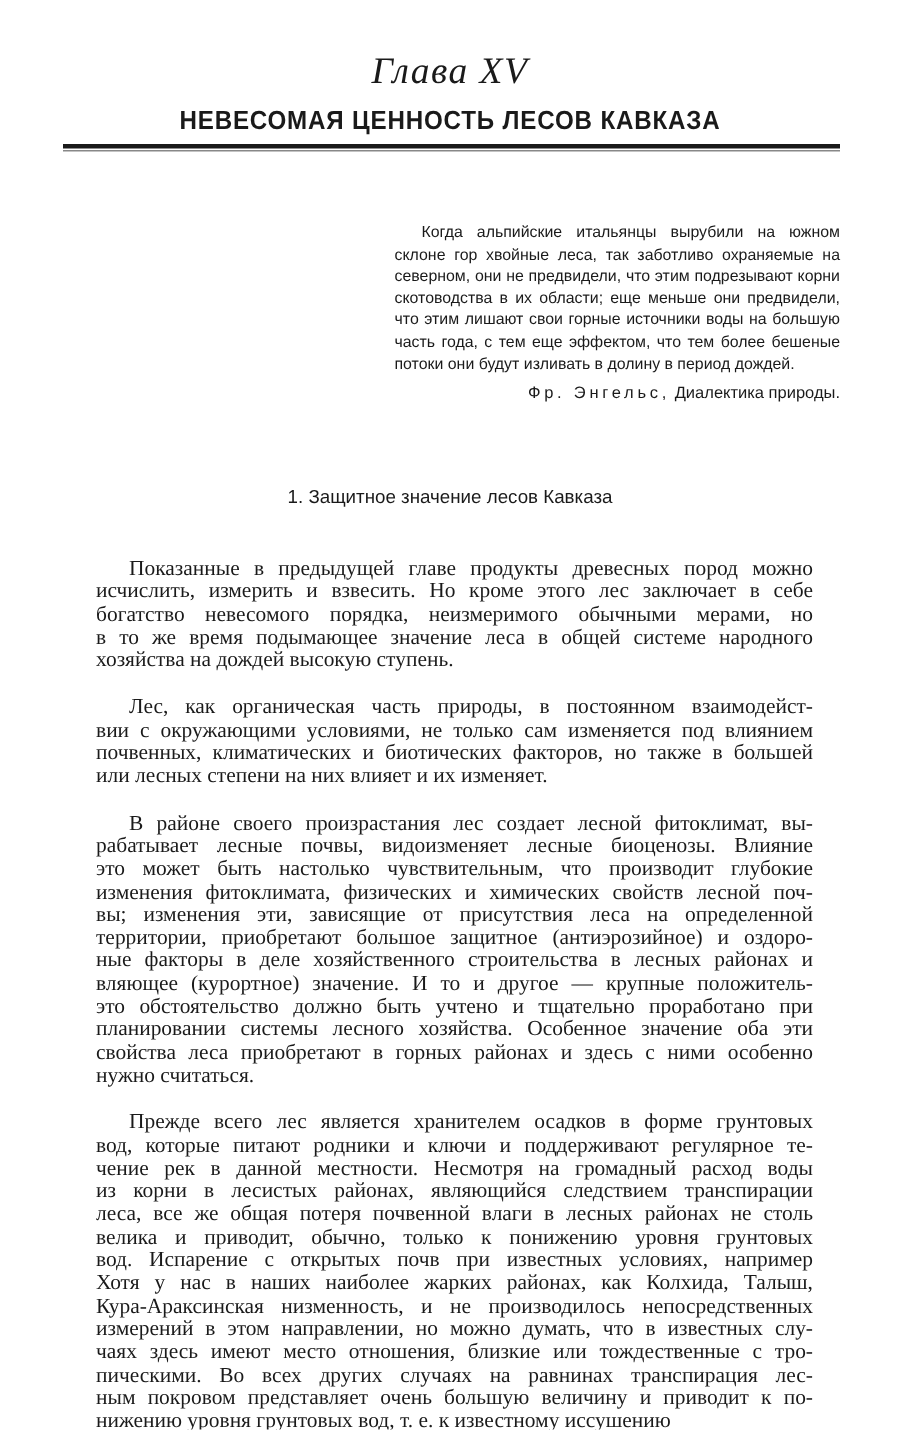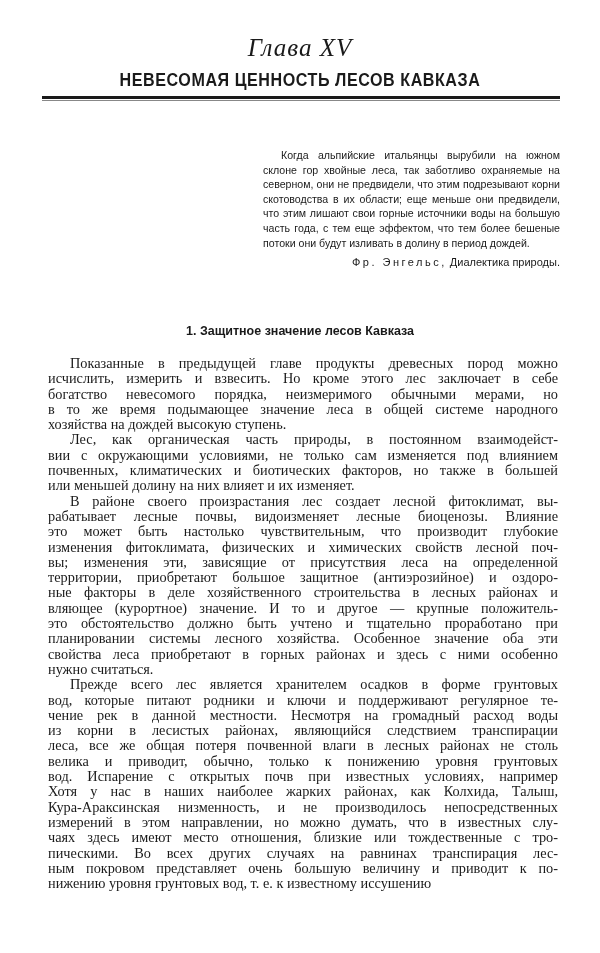--- a/index.html
+++ b/index.html
@@ -5,23 +5,23 @@
   html, body { margin: 0; padding: 0; background: #ffffff; }
   body { width: 600px; height: 953px; position: relative; overflow: hidden; color: #1a1a1a; font-family: "Liberation Serif", serif; }
   .chapter-label { position: absolute; top: 34px; left: 0; width: 600px; text-align: center; font-style: italic; font-size: 25px; letter-spacing: 1px; }
   .chapter-title { position: absolute; top: 70px; left: 0; width: 600px; text-align: center; font-family: "Liberation Sans", sans-serif; font-weight: bold; font-size: 17.5px; letter-spacing: 0.6px; transform: scaleX(0.92); }
   .rule-thick { position: absolute; top: 96px; left: 42px; width: 518px; height: 3px; background: #1a1a1a; }
   .rule-thin { position: absolute; top: 100px; left: 42px; width: 518px; height: 1px; background: #888; }
   .epigraph { position: absolute; top: 148px; left: 263px; width: 297px; font-family: "Liberation Sans", sans-serif; font-size: 10.6px; line-height: 14.6px; text-align: justify; }
   .epigraph p { margin: 0; text-indent: 18px; }
   .epigraph .attr { text-align: right; margin-top: 5px; font-size: 11px; }
   .epigraph .attr .author { letter-spacing: 2.5px; margin-left: 44px; }
-  .section-title { position: absolute; top: 324px; left: 0; width: 600px; text-align: center; font-family: "Liberation Sans", sans-serif; font-weight: bold; font-size: 12.5px; }
+  .section-title { position: absolute; top: 324px; left: 0; width: 600px; text-align: center; font-family: "Liberation Sans", sans-serif; font-weight: normal; font-size: 12.5px; }
   .body-text { position: absolute; top: 356px; left: 48px; width: 510px; font-size: 14.3px; line-height: 15.3px; }
-  .body-text p { margin: 0; text-indent: 22px; text-align: justify; text-align-last: left; }
+  .body-text p { margin: 16px; text-indent: 22px; text-align: justify; text-align-last: left; }
   .body-text .ln { display: block; text-align: justify; text-align-last: justify; white-space: nowrap; }
   .body-text .ln.last { text-align-last: left; }
   .body-text .ln.indent { padding-left: 22px; }
   .body-text p { text-indent: 0; }
 </style>
 </head>
 <body>
 
 <div class="chapter-label">Глава XV</div>
 <div class="chapter-title">НЕВЕСОМАЯ ЦЕННОСТЬ ЛЕСОВ КАВКАЗА</div>
@@ -43,21 +43,21 @@
       <span class="ln indent">Показанные в предыдущей главе продукты древесных пород можно</span>
       <span class="ln">исчислить, измерить и взвесить. Но кроме этого лес заключает в себе</span>
       <span class="ln">богатство невесомого порядка, неизмеримого обычными мерами, но</span>
       <span class="ln">в то же время подымающее значение леса в общей системе народного</span>
       <span class="ln last">хозяйства на дождей высокую ступень.</span>
     </p>
     <p>
       <span class="ln indent">Лес, как органическая часть природы, в постоянном взаимодейст-</span>
       <span class="ln">вии с окружающими условиями, не только сам изменяется под влиянием</span>
       <span class="ln">почвенных, климатических и биотических факторов, но также в большей</span>
-      <span class="ln last">или меньшей долину на них влияет и их изменяет.</span>
+      <span class="ln last">или лесных степени на них влияет и их изменяет.</span>
     </p>
     <p>
       <span class="ln indent">В районе своего произрастания лес создает лесной фитоклимат, вы-</span>
       <span class="ln">рабатывает лесные почвы, видоизменяет лесные биоценозы. Влияние</span>
       <span class="ln">это может быть настолько чувствительным, что производит глубокие</span>
       <span class="ln">изменения фитоклимата, физических и химических свойств лесной поч-</span>
       <span class="ln">вы; изменения эти, зависящие от присутствия леса на определенной</span>
       <span class="ln">территории, приобретают большое защитное (антиэрозийное) и оздоро-</span>
       <span class="ln">ные факторы в деле хозяйственного строительства в лесных районах и</span>
       <span class="ln">вляющее (курортное) значение. И то и другое — крупные положитель-</span>

